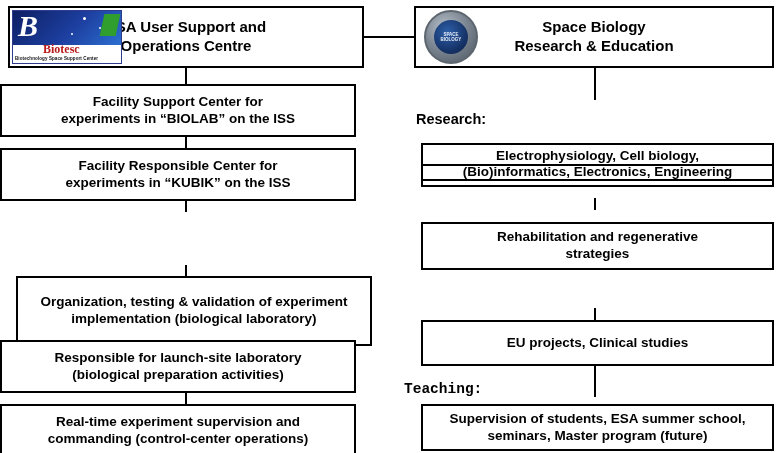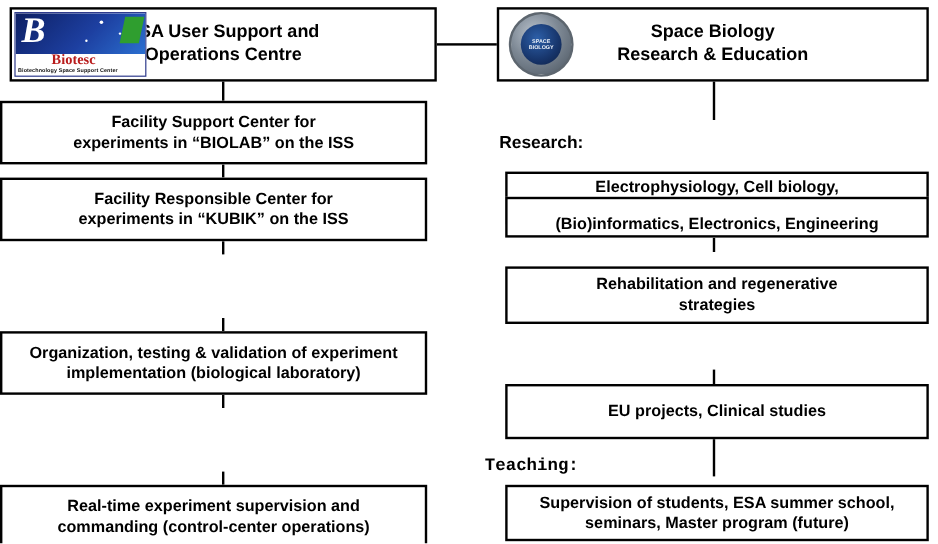--- a/index.html
+++ b/index.html
@@ -216,23 +216,27 @@
   <div class="line vline" style="left:185px; top:393px; height:11px;"></div>
 
   <div class="box left-item" style="top:84px;  height:53px;">
     <span class="txt">Facility Support Center for
 experiments in “BIOLAB” on the ISS</span>
   </div>
   <div class="box left-item" style="top:148px; height:53px;">
     <span class="txt">Facility Responsible Center for
 experiments in “KUBIK” on the ISS</span>
   </div>
-  <div class="box left-item" style="top:276px; height:53px;">
+  <div class="box left-item" style="top:276px; height:70px;margin-left:16px;">
     <span class="txt">Organization, testing &amp; validation of experiment
 implementation (biological laboratory)</span>
+  </div>
+  <div class="box left-item" style="top:340px; height:53px;">
+    <span class="txt">Responsible for launch-site laboratory
+(biological preparation activities)</span>
   </div>
   <div class="box left-item" style="top:404px; height:53px;">
     <span class="txt">Real-time experiment supervision and
 commanding (control-center operations)</span>
   </div>
 
   <div class="box header-box right-header">
     <span class="txt">Space Biology
 Research &amp; Education</span>
   </div>
@@ -249,21 +253,21 @@
   <div class="line vline" style="left:594px; top:152px; height:12px;"></div>
   <div class="line vline" style="left:594px; top:198px; height:12px;"></div>
   <div class="line vline" style="left:594px; top:258px; height:12px;"></div>
   <div class="line vline" style="left:594px; top:308px; height:12px;"></div>
   <div class="line vline" style="left:594px; top:355px; height:42px;"></div>
 
   <div class="box right-item narrow" style="top:100px; height:44px;margin-top:43px;">
     <span class="txt">Electrophysiology, Cell biology,
 Biochemistry, Biotechnology,</span>
   </div>
-  <div class="box right-item narrow" style="top:164px; height:34px;align-items:flex-end;">
+  <div class="box right-item narrow" style="top:164px; height:17px;">
     <span class="txt">(Bio)informatics, Electronics, Engineering</span>
   </div>
   <div class="box right-item narrow" style="top:222px; height:48px;">
     <span class="txt">Rehabilitation and regenerative
 strategies</span>
   </div>
   <div class="box right-item narrow" style="top:320px; height:46px;">
     <span class="txt">EU projects, Clinical studies</span>
   </div>
 

